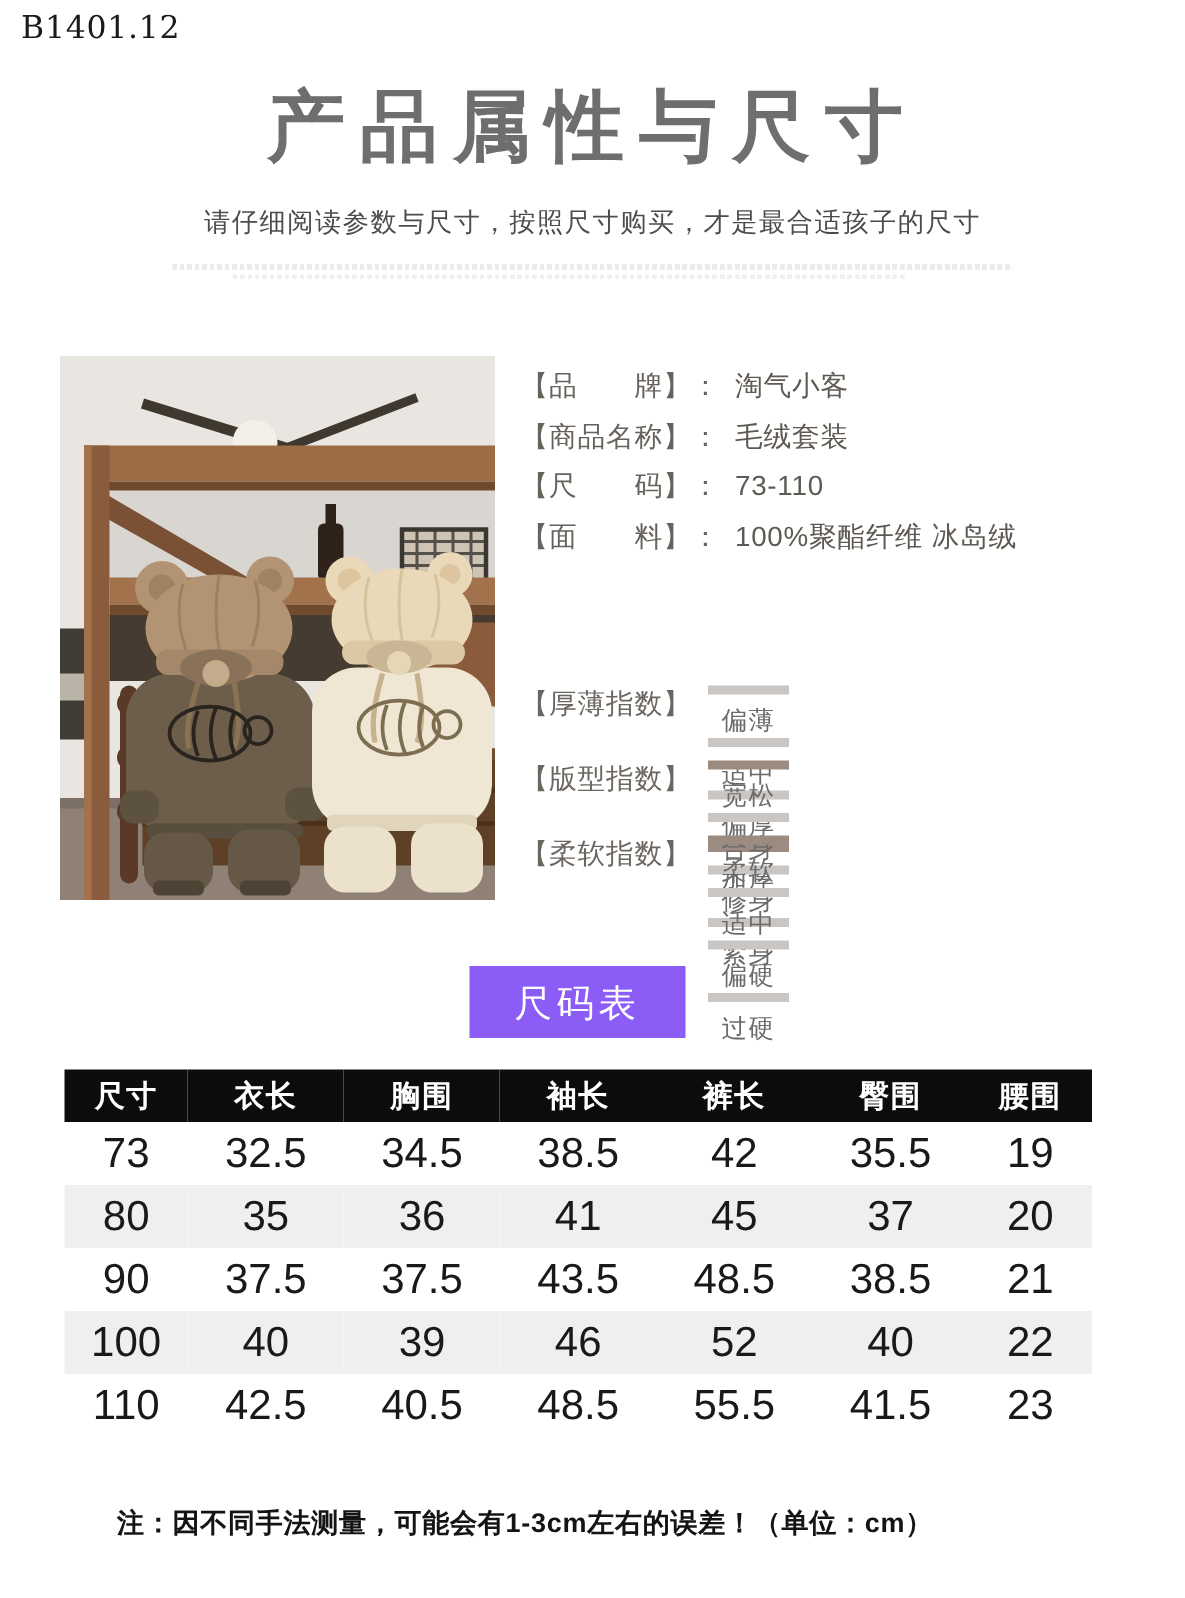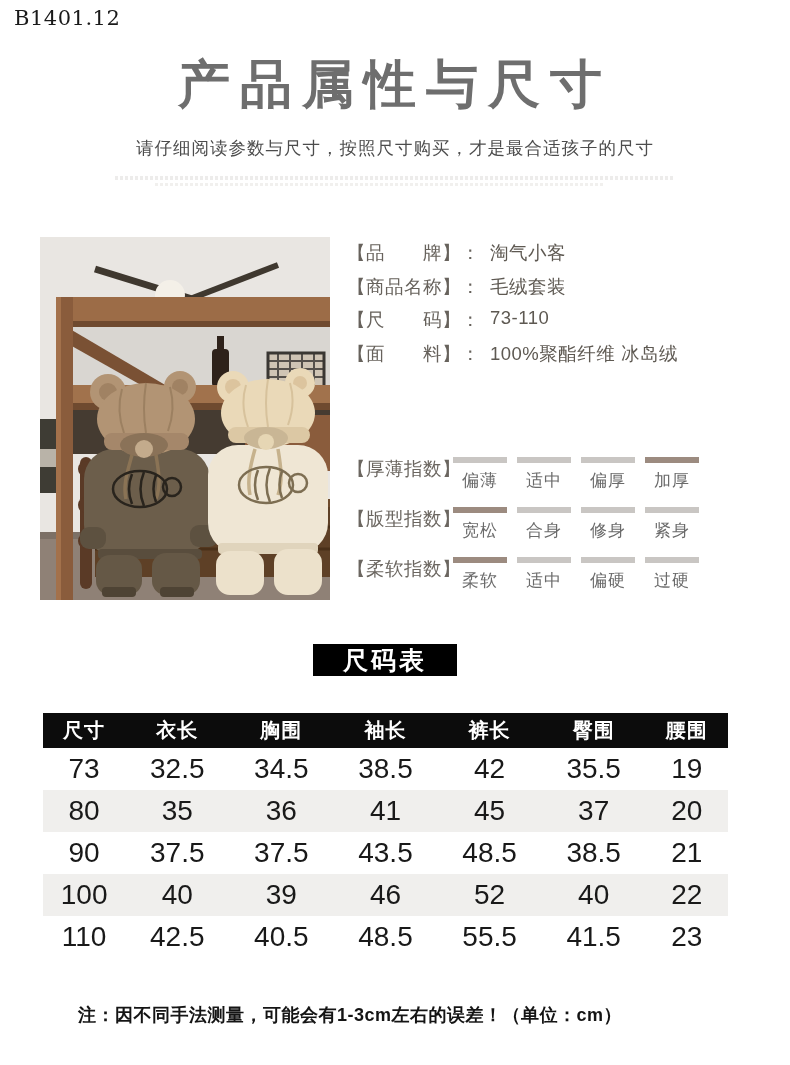--- a/index.html
+++ b/index.html
@@ -28,38 +28,38 @@
       repeating-linear-gradient(90deg,#e6e5e3 0 3px,transparent 3px 5px) 0 2px/100% 4px no-repeat,
       repeating-linear-gradient(90deg,#eceae8 0 3px,transparent 3px 5px) 40px 9px/80% 3px no-repeat;
     opacity:.7;
   }
   .photo{
     position:absolute;left:40px;top:237px;width:290px;height:363px;overflow:hidden;
   }
   .photo svg{display:block;}
   
   .attrs{position:absolute;left:347px;top:240px;width:426px;}
-  .attr-row{height:33.5px;display:flex;font-size:18.5px;color:#67625c;}
+  .attr-row{height:33.5px;display:flex;align-items:center;font-size:18.5px;color:#67625c;}
   .attr-label{white-space:pre;letter-spacing:.5px;}
   .attr-value{margin-left:10px;color:#5e5952;letter-spacing:.5px;}
   
   .indices{position:absolute;left:347px;top:448px;width:426px;}
   .index-row{height:50px;position:relative;}
   .index-label{position:absolute;left:0;top:8px;font-size:18.5px;color:#6b6660;letter-spacing:.5px;}
-  .index-options{position:absolute;left:106px;top:9px;display:flex;}
+  .index-options{position:absolute;left:125px;top:9px;display:flex;flex-direction:column;}
   .index-option{width:54px;margin-right:10px;text-align:center;}
   .index-option:last-child{margin-right:0;}
   .index-bar{height:6px;width:100%;background:#c9c6c3;}
   .index-option.active .index-bar{background:#9c8b80;}
   .index-option-label{margin-top:6px;font-size:17px;color:#6b6b6b;letter-spacing:1px;}
   
   .size-badge{
-    position:absolute;left:313px;top:644px;width:144px;height:32px;
-    background:#000000;color:#ffffff;display:flex;align-items:center;justify-content:center;
-    font-size:25px;font-weight:bold;letter-spacing:3px;
+    position:absolute;left:313px;top:644px;width:144px;height:48px;
+    background:#8b5cf6;color:#ffffff;display:flex;align-items:center;justify-content:center;
+    font-size:25px;font-weight:normal;letter-spacing:3px;
   }
   table.size-table{
     position:absolute;left:43px;top:713px;width:685px;
     border-collapse:collapse;table-layout:fixed;
   }
   table.size-table th{
     background:#0c0c0c;color:#ffffff;font-size:20px;font-weight:bold;
     height:35px;text-align:center;padding:0;letter-spacing:1px;
   }
   table.size-table td{

